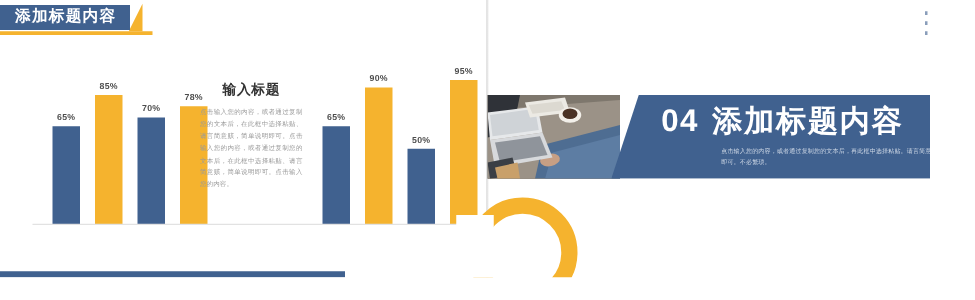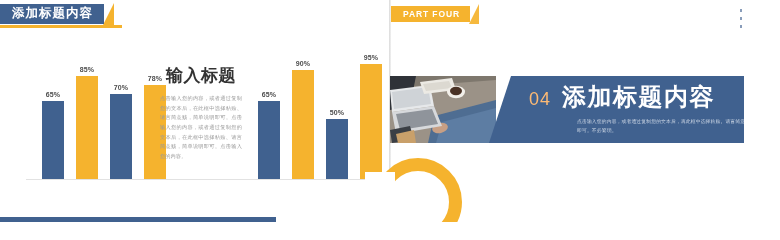--- a/index.html
+++ b/index.html
@@ -60,21 +60,21 @@
     position:absolute;left:0;bottom:0;width:340px;height:1px;background:#e2e2e2;
   }
 
   
   .center-text{
     position:absolute;left:160px;top:64px;width:82px;
     text-align:center;
   }
   .center-text h3{
     margin:0 0 7px 0;
-    font-size:17px;font-weight:bold;color:#333333;
+    font-size:11px;font-weight:bold;color:#333333;
     letter-spacing:.5px;
     font-family:Liberation Mono, monospace;
   }
   .center-text p{
     margin:0;
     font-size:5.2px;line-height:1.85;
     color:#9a9a9a;
     text-align:justify;
     letter-spacing:.1px;
   }
@@ -131,22 +131,22 @@
     position:absolute;left:98px;top:76px;width:292px;height:67px;
     background:#40618f;
     clip-path:polygon(22px 0, 292px 0, 292px 67px, 0px 67px);
     color:#fff;
   }
   .headline-row{
     position:absolute;left:40px;top:9px;
     display:flex;align-items:baseline;
   }
   .headline-num{
-    font-size:18px;font-weight:normal;letter-spacing:1px;line-height:1;
-    color:#fdba74;
+    font-size:25px;font-weight:bold;letter-spacing:1px;line-height:1;
+    color:#ffffff;
   }
   .headline-title{
     font-size:24px;font-weight:bold;line-height:1;letter-spacing:1.5px;
     margin-left:11px;color:#ffffff;
   }
   .headline-sub{
     position:absolute;left:88px;top:41px;width:200px;
     font-size:4.8px;line-height:1.95;color:#ced8e6;letter-spacing:.15px;
   }
 
@@ -220,24 +220,20 @@
       <p>点击输入您的内容，或者通过复制您的文本后，在此框中选择粘贴、请言简意赅，简单说明即可。点击输入您的内容，或者通过复制您的文本后，在此框中选择粘贴、请言简意赅，简单说明即可。点击输入您的内容。</p>
     </div>
 
     <div class="left-bottom-bar"></div>
   </div>
 
   <div class="fold"></div>
 
   <div class="right-page">
 
-    <div class="part-banner">
-      <div class="tab">PART FOUR</div>
-      <div class="slash"></div>
-    </div>
 
     <div class="dot-grid">
       <i></i>
         <i></i>
         <i></i>
         <i></i>
         <i></i>
       <i></i>
         <i></i>
         <i></i>

